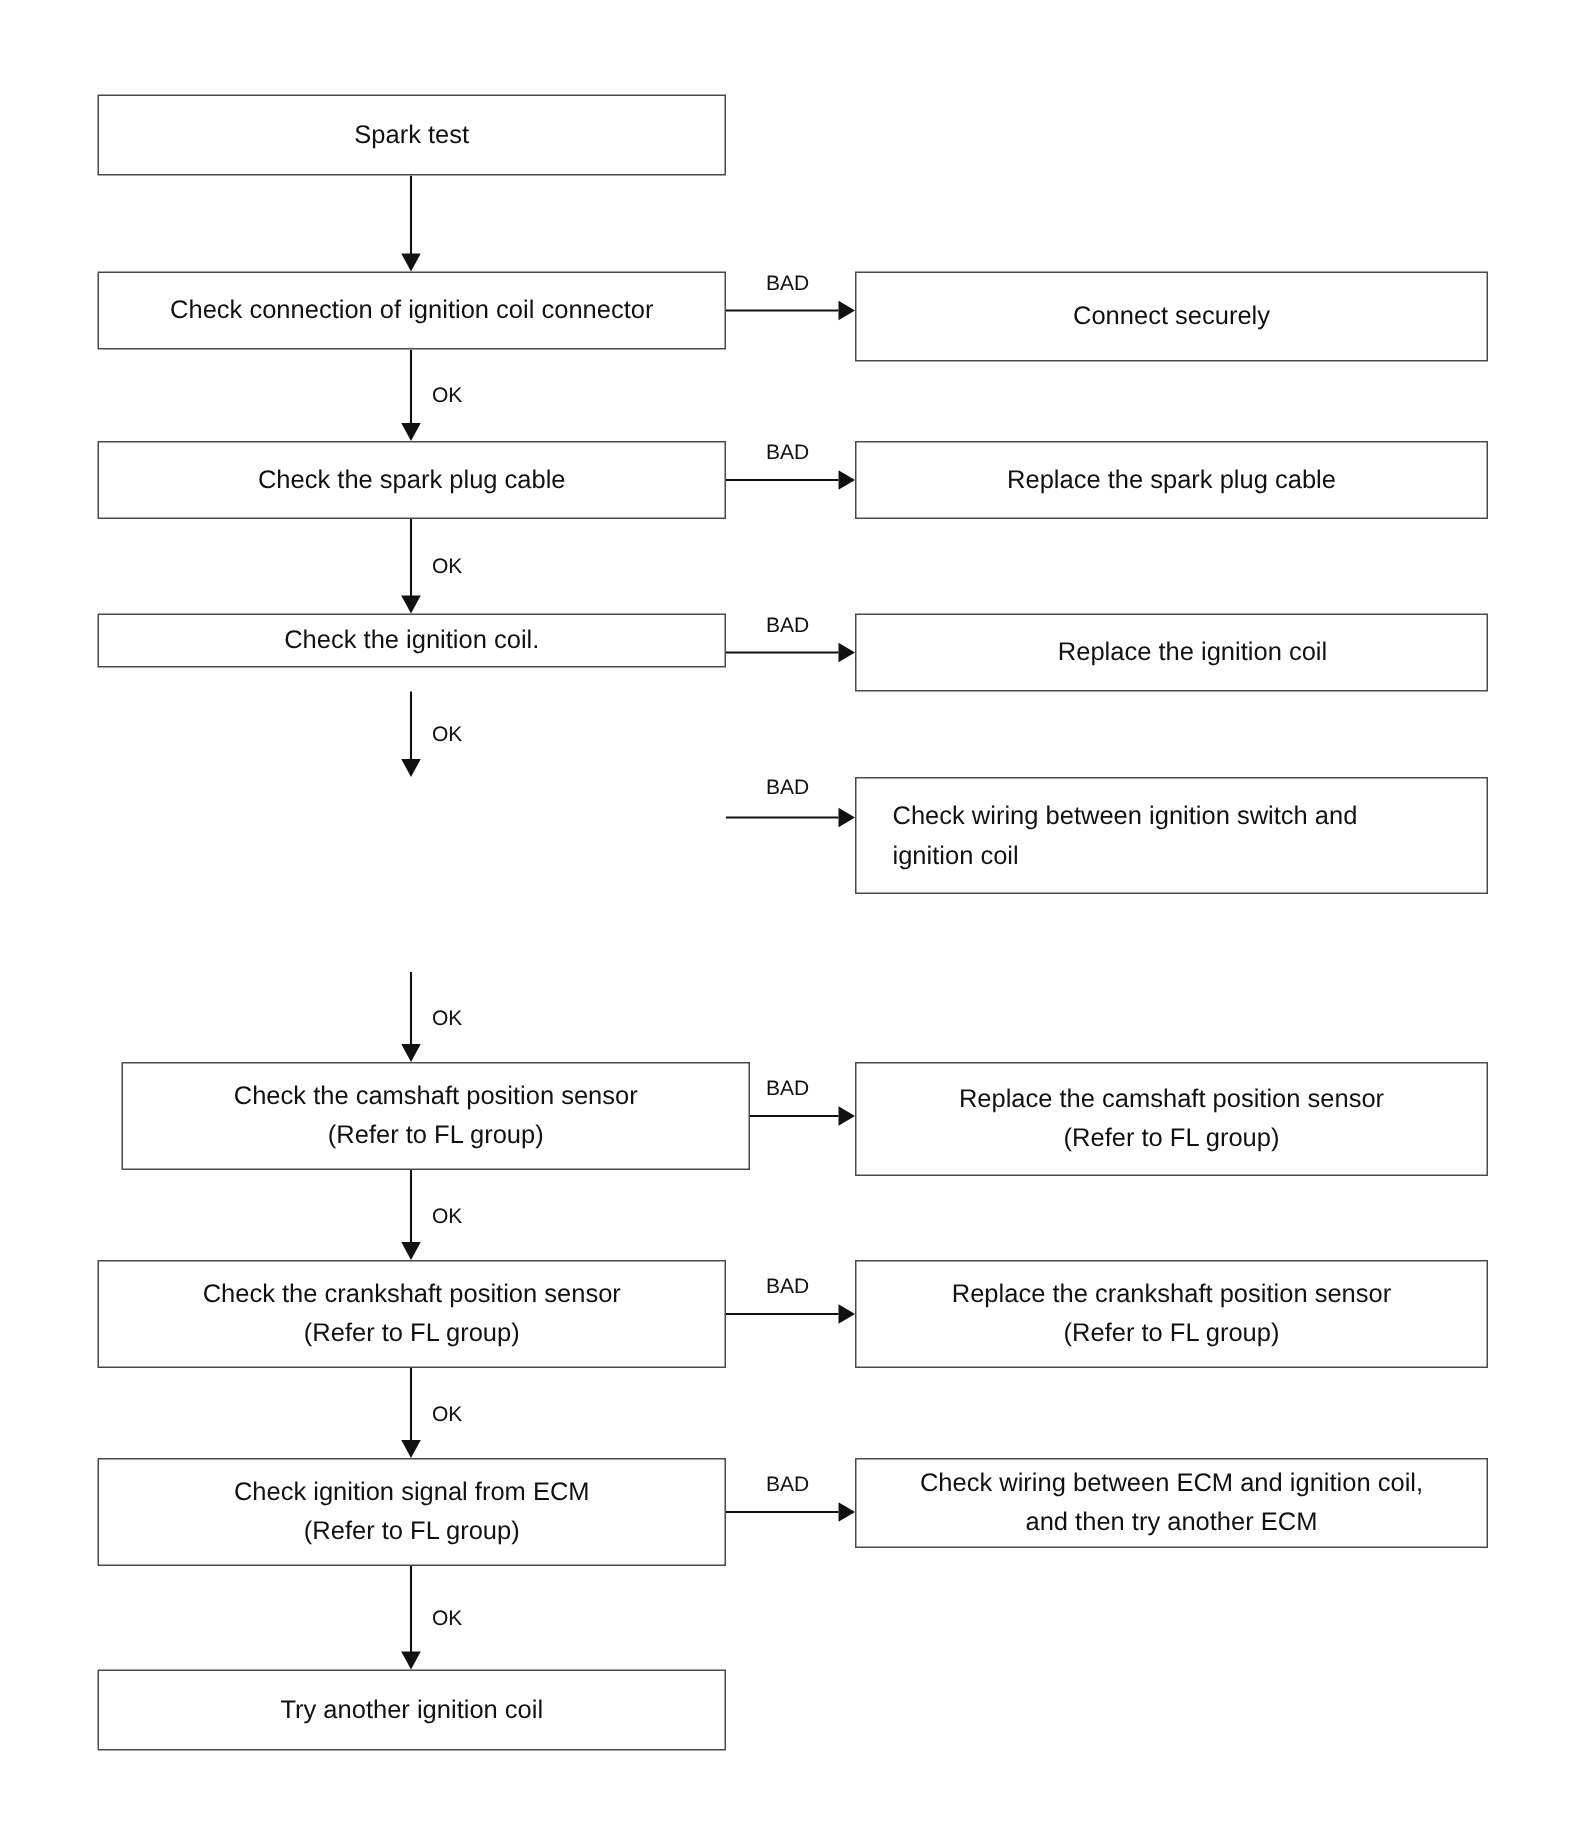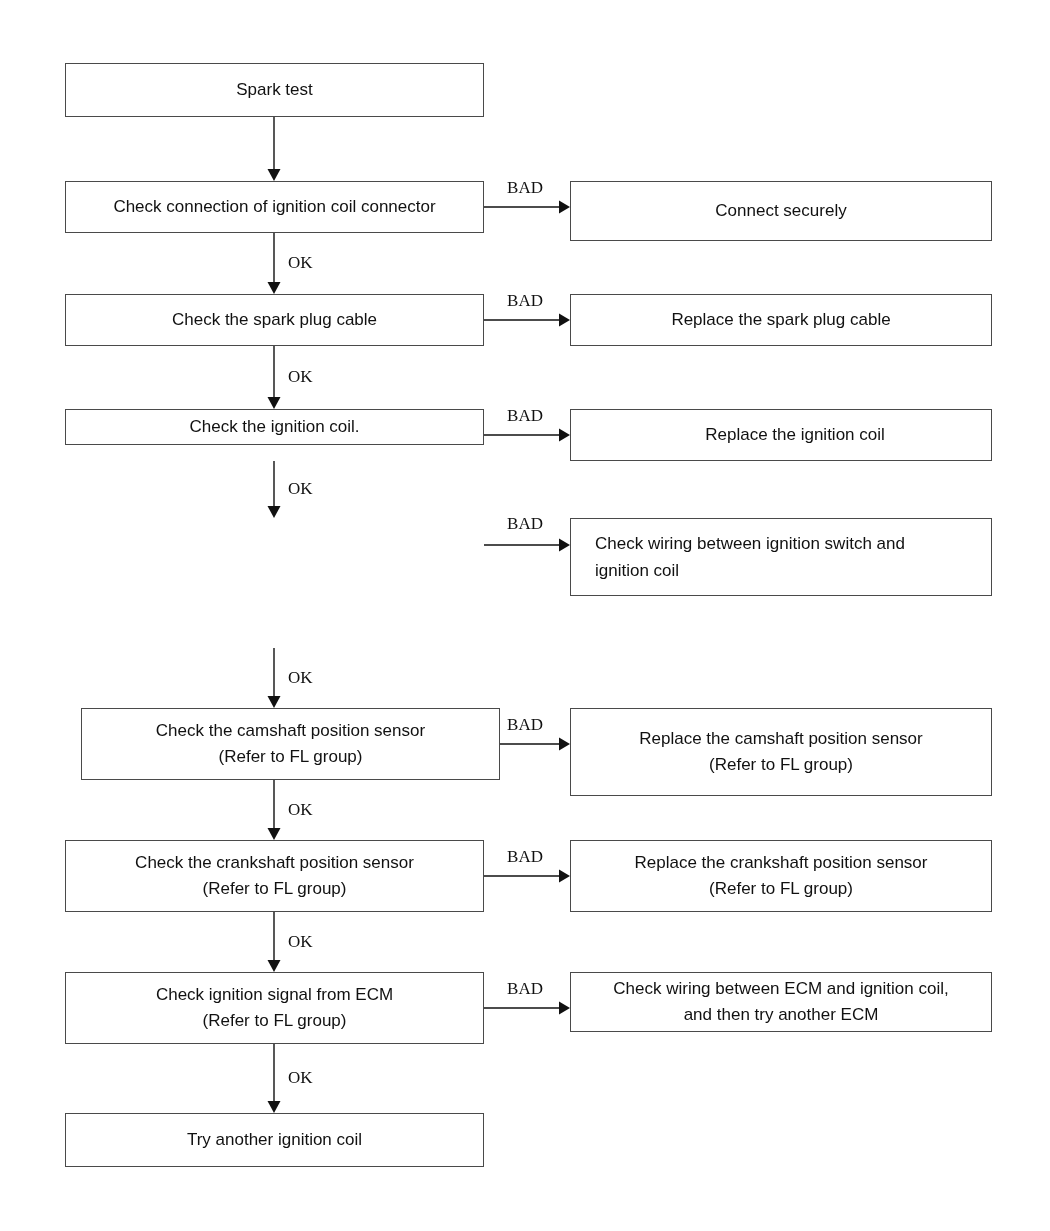--- a/index.html
+++ b/index.html
@@ -35,25 +35,24 @@
     line-height: 26px;
   }
   .box.leftcol  { left: 65px;  width: 419px; }
   .box.rightcol { left: 570px; width: 422px; }
   .box.lalign {
     align-items: flex-start;
     text-align: left;
   }
   .lbl {
     position: absolute;
-    font-size: 17px;
+    font-size: 14px;
     line-height: 22px;
     width: 52px;
     text-align: center;
-    font-family: Liberation Serif, serif;
   }
   .oklbl { width: 40px; text-align: left; }
   .oli { display: flex; line-height: 27px; }
   .oli .num { flex: none; width: 26px; text-align: right; margin-right: 9px; }
   .oli .itext { width: 314px; padding-left: 13px; text-indent: -13px; }
   .ptitle { line-height: 27px; }
   .oli-wrap { margin-left: 20px; }
 </style>
 </head>
 <body>
@@ -161,21 +160,21 @@
     <div>Check wiring between ignition switch and</div>
     <div>ignition coil</div>
   </div>
   <div class="lbl oklbl" style="left:288px;top:667px;">OK</div>
 
   <div class="box leftcol" style="top:708px;height:72px;margin-left:16px;">
     <div>Check the camshaft position sensor</div>
     <div>(Refer to FL group)</div>
   </div>
   <div class="lbl" style="left:499px;top:714px;">BAD</div>
-  <div class="box rightcol" style="top:708px;height:88px;">
+  <div class="box rightcol" style="top:708px;height:76px;">
     <div>Replace the camshaft position sensor</div>
     <div>(Refer to FL group)</div>
   </div>
   <div class="lbl oklbl" style="left:288px;top:799px;">OK</div>
 
   <div class="box leftcol" style="top:840px;height:72px;">
     <div>Check the crankshaft position sensor</div>
     <div>(Refer to FL group)</div>
   </div>
   <div class="lbl" style="left:499px;top:846px;">BAD</div>

